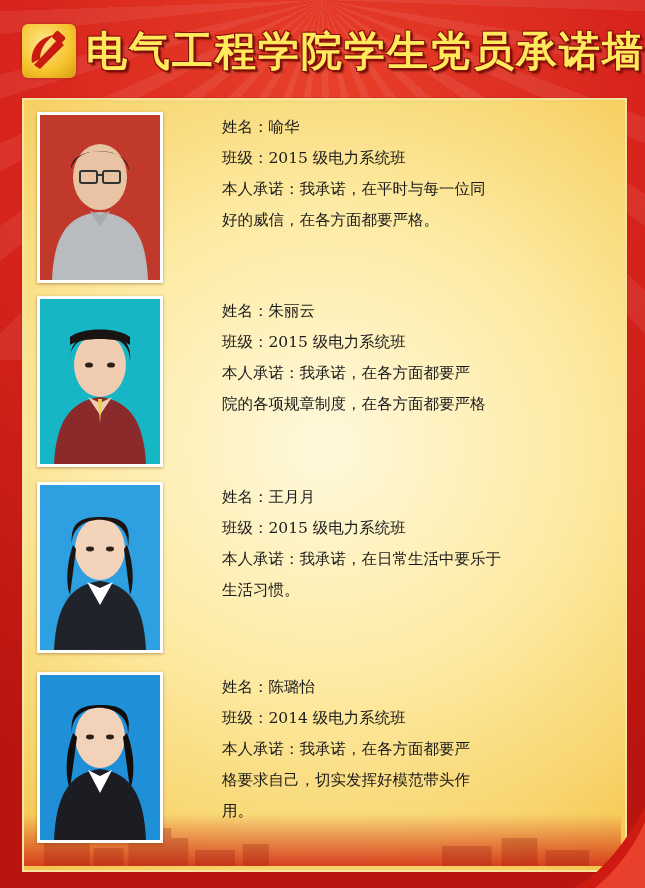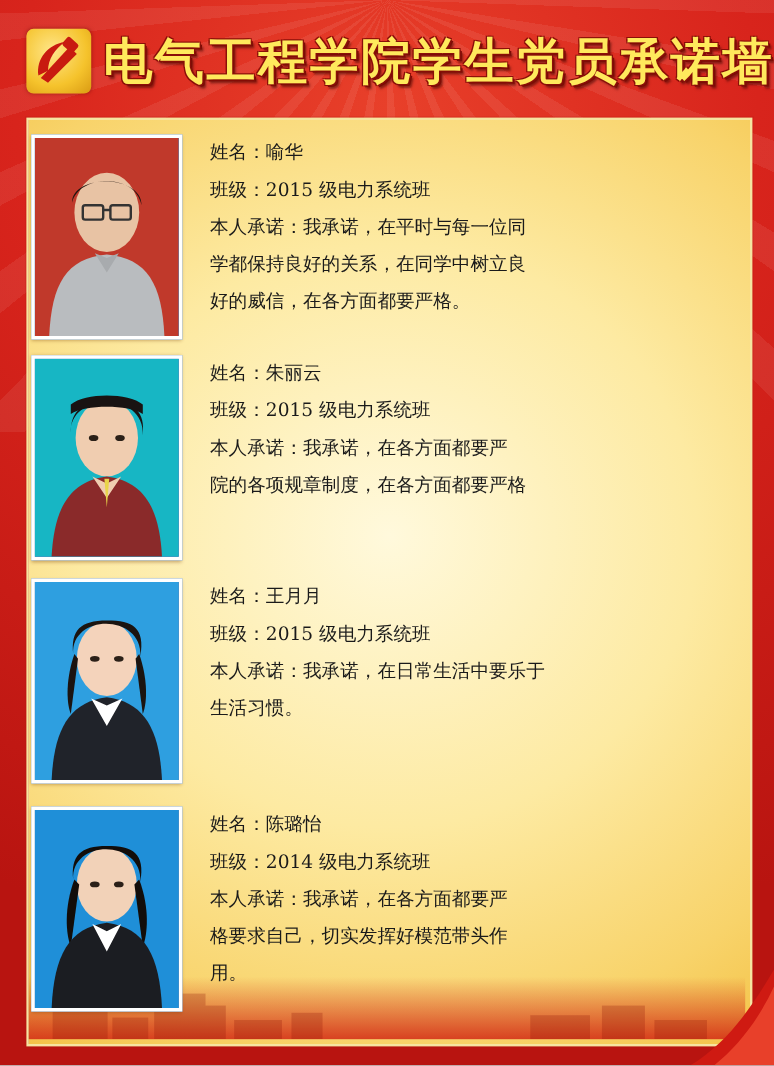--- a/index.html
+++ b/index.html
@@ -8,21 +8,21 @@
     background: #ffffff;
   }
   body {
     font-family: "Liberation Serif", "DejaVu Serif", serif;
   }
   #poster {
     position: relative;
     width: 645px;
     height: 888px;
     overflow: hidden;
-    background: #737373;
+    background: #0f766e;
   }
   
   .frame-outer {
     position: absolute;
     inset: 0;
     background:
       radial-gradient(ellipse 120% 80% at 50% 10%, #e8402a 0%, #d8241c 40%, #b81410 100%);
   }
   
   .rays {
@@ -99,23 +99,24 @@
     white-space: nowrap;
   }
   
   .entries {
     position: absolute;
     left: 22px; top: 100px;
     width: 601px; height: 768px;
   }
   .entry {
     position: absolute;
-    left: 1px;
+    left: 12px;
     width: 601px;
     display: flex;
+    gap: 36px;
   }
   .photo-wrap {
     flex: 0 0 auto;
     width: 132px;
     display: flex;
     justify-content: center;
   }
   .photo {
     width: 120px;
     border: 3px solid #ffffff;
@@ -198,21 +199,20 @@
             <line x1="57" y1="60" x2="63" y2="60" stroke="#333" stroke-width="2"></line>
             <path d="M60 97 C26 100 14 122 12 165 L108 165 C106 122 94 100 60 97 Z" fill="#b9bcbf"></path>
             <path d="M50 96 L60 112 L70 96 L60 100 Z" fill="#a8abae"></path>
           </svg>
         </div>
       </div>
       <div class="text">
         <div class="line">姓名：喻华</div>
         <div class="line">班级：2015 级电力系统班</div>
         <div class="line">本人承诺：我承诺，在平时与每一位同</div>
-        <div class="line">学都保持良好的关系，在同学中树立良</div>
         <div class="line">好的威信，在各方面都要严格。</div>
       </div>
     </div>
 
     <div class="entry" style="top:196px;">
       <div class="photo-wrap">
         <div class="photo">
           <svg width="120" height="165" viewBox="0 0 120 165">
             <rect width="120" height="165" fill="#17b6c4"></rect>
             <ellipse cx="60" cy="66" rx="26" ry="32" fill="#f0cdb0"></ellipse>

